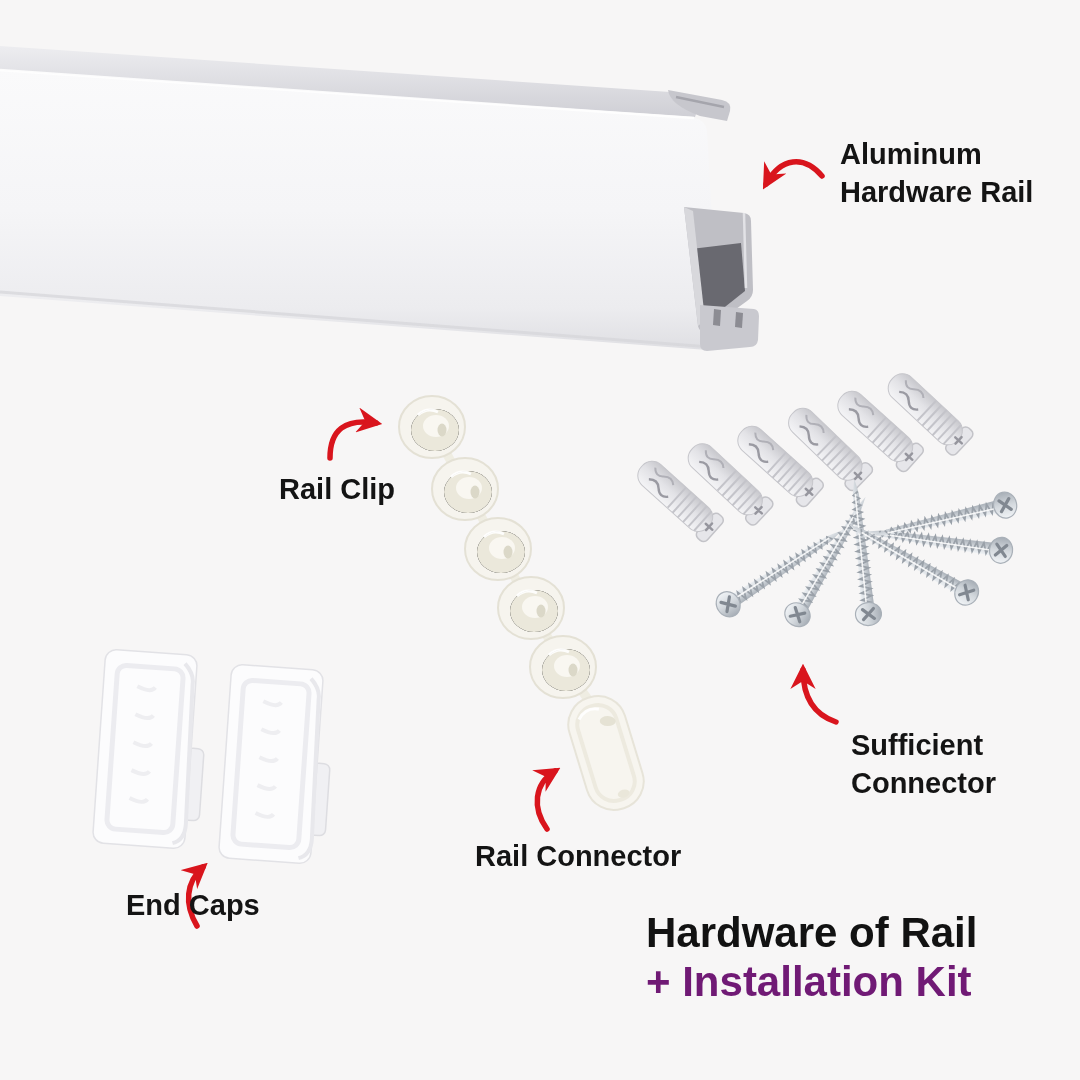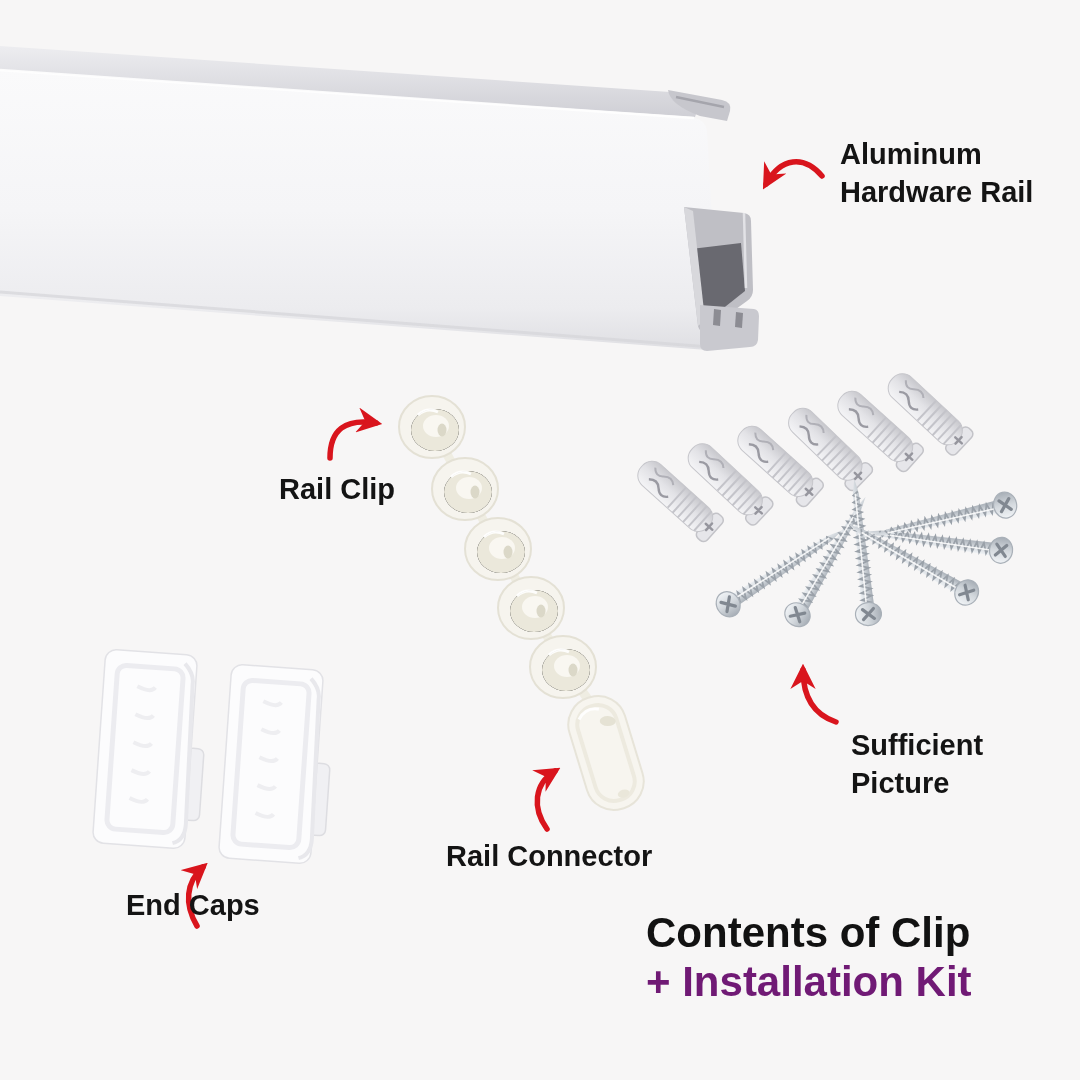--- a/index.html
+++ b/index.html
@@ -152,31 +152,31 @@
 
   <div class="lbl" style="left:840px;top:135px;">
     <span>Aluminum</span>
     <span>Hardware Rail</span>
   </div>
 
   <div class="lbl" style="left:231px;top:470px;margin-left:48px;">
     <span>Rail Clip</span>
   </div>
 
-  <div class="lbl" style="left:446px;top:837px;">
+  <div class="lbl" style="left:475px;top:837px;">
     <span>Rail Connector</span>
   </div>
 
   <div class="lbl" style="left:126px;top:886px;">
     <span>End Caps</span>
   </div>
 
   <div class="lbl" style="left:851px;top:690px;margin-top:36px;">
     <span>Sufficient</span>
-    <span>Picture</span>
+    <span>Connector</span>
   </div>
 
   <div class="title">
-    <span class="t-black">Contents of Clip</span>
+    <span class="t-black">Hardware of Rail</span>
     <span class="t-red">+ Installation Kit</span>
   </div>
 
 </div>
 
 </body></html>

